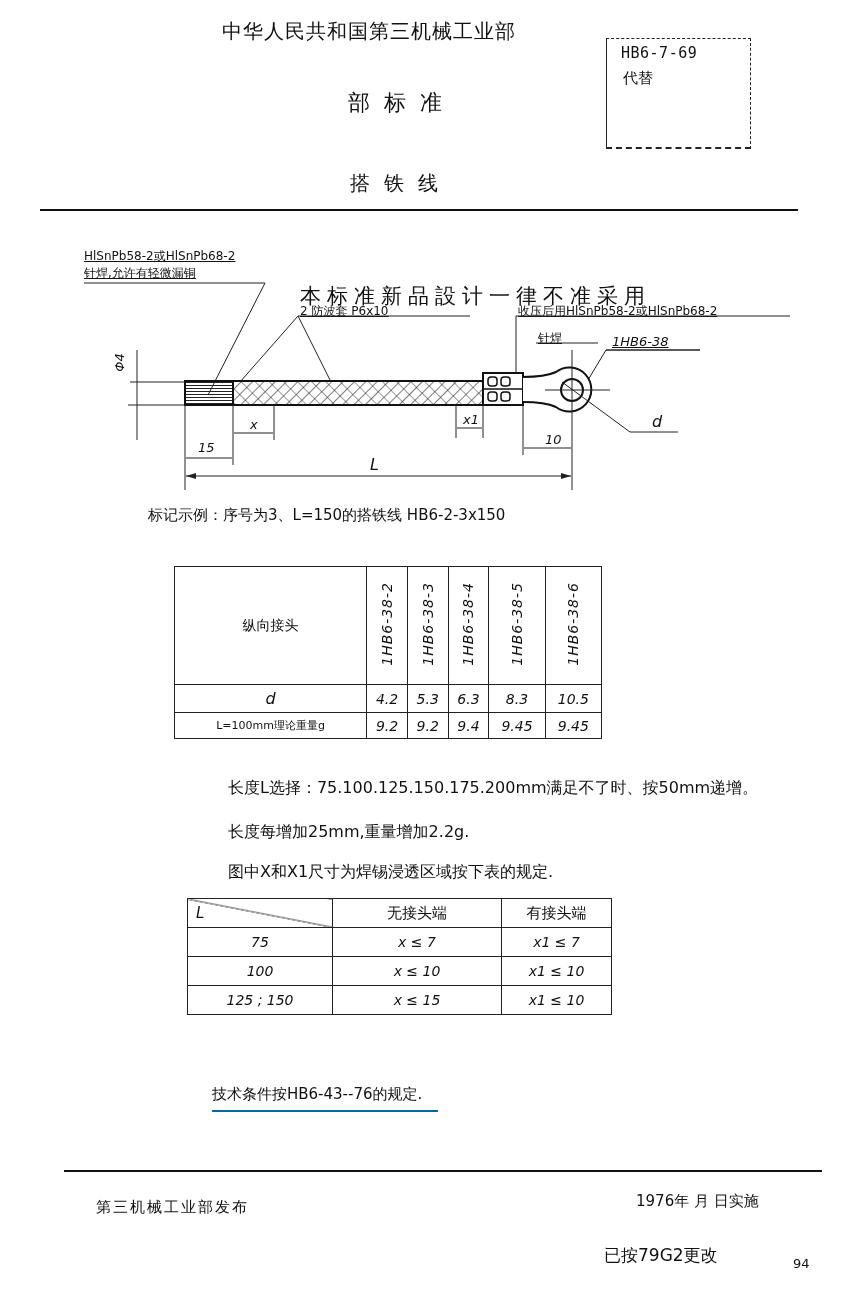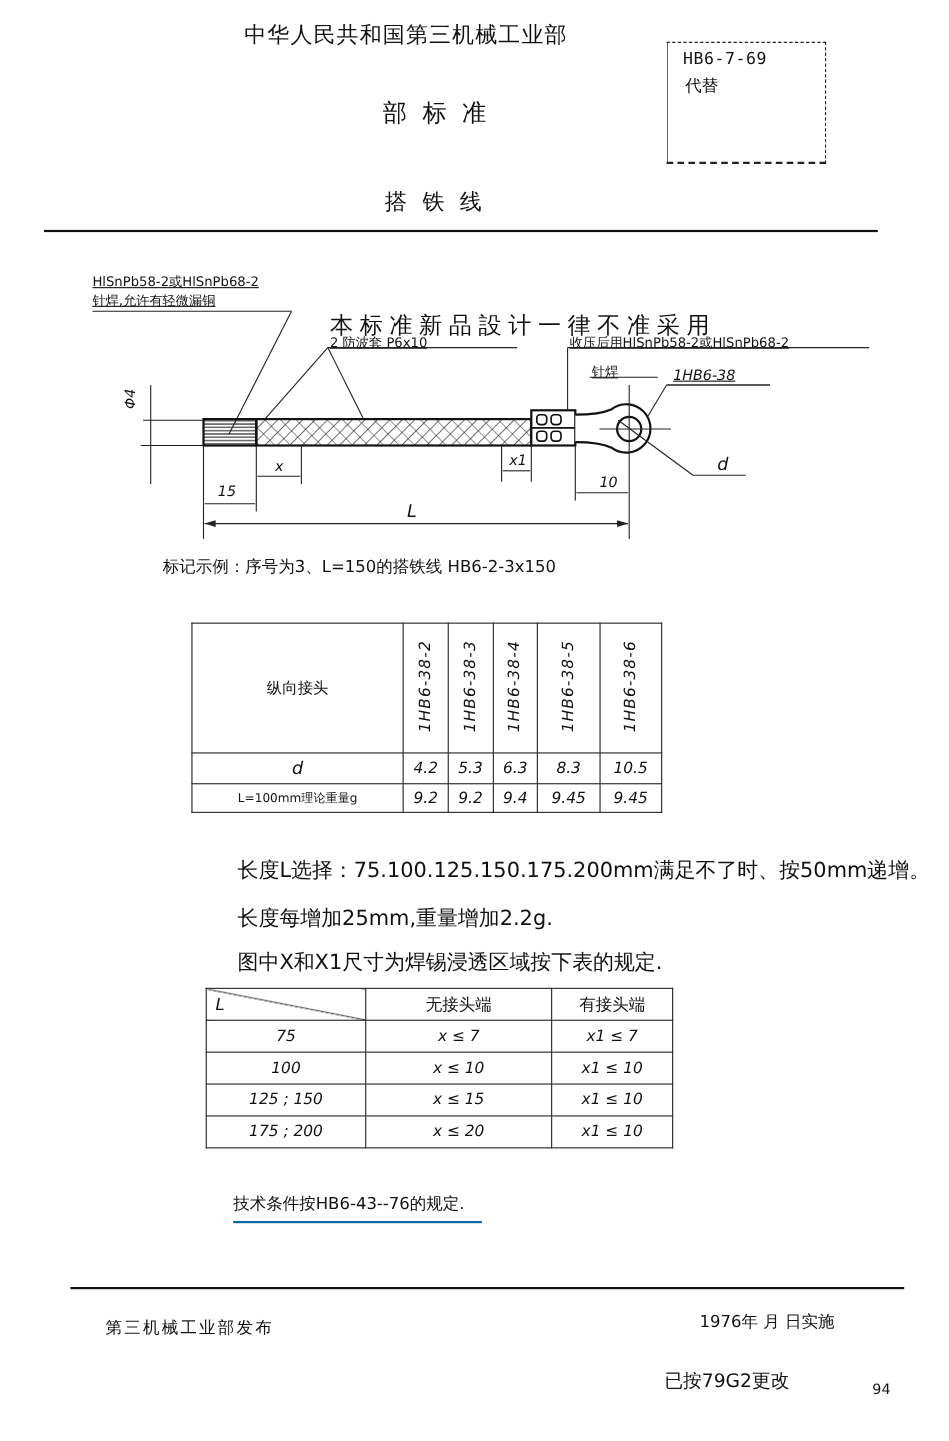--- a/index.html
+++ b/index.html
@@ -20,21 +20,21 @@
     .dim { font-style:italic; font-size:13px; }
     .example { left:148px; top:506px; font-size:15px; }
     table { border-collapse:collapse; position:absolute; }
     td { border:1.5px solid #222; text-align:center; font-size:14px; padding:0; }
     .t1 { left:174px; top:566px; width:428px; }
     .t1 .vert { writing-mode:vertical-rl; transform:rotate(180deg); font-style:italic; font-size:14px; letter-spacing:1px; }
     .t1 td.num { font-style:italic; }
     .t2 { left:187px; top:898px; width:425px; }
     .t2 td { font-style:italic; height:28px; font-size:14px; }
     .t2 td.h { font-style:normal; font-size:15px; }
-    .para { left:216px; font-size:19px; white-space:nowrap; }
+    .para { left:228px; font-size:16px; white-space:nowrap; }
     .tech { left:212px; top:1085px; font-size:15px; padding-bottom:6px; border-bottom:2px solid #0369a1; width:226px; }
     .foot-l { left:96px; top:1198px; font-size:15px; letter-spacing:2px; }
     .foot-r { left:636px; top:1192px; font-size:15px; }
     .foot-rev { left:604px; top:1244px; font-size:17px; }
     .foot-pg { left:793px; top:1256px; font-size:13px; }
   </style>
 </head>
 <body>
 
 <div class="abs hdr-org">中华人民共和国第三机械工业部</div>
@@ -174,25 +174,20 @@
   <tr>
     <td>100</td>
     <td>x ≤ 10</td>
     <td>x1 ≤ 10</td>
   </tr>
   <tr>
     <td>125 ; 150</td>
     <td>x ≤ 15</td>
     <td>x1 ≤ 10</td>
   </tr>
-  <tr>
-    <td>175 ; 200</td>
-    <td>x ≤ 20</td>
-    <td>x1 ≤ 10</td>
-  </tr>
 </tbody>
   </table>
 
 <div class="abs tech">技术条件按HB6-43--76的规定.</div>
 
 <div class="abs rule" style="left:64px; top:1170px; width:758px;"></div>
 <div class="abs foot-l">第三机械工业部发布</div>
 <div class="abs foot-r">1976年 月 日实施</div>
 <div class="abs foot-rev">已按79G2更改</div>
 <div class="abs foot-pg">94</div>

